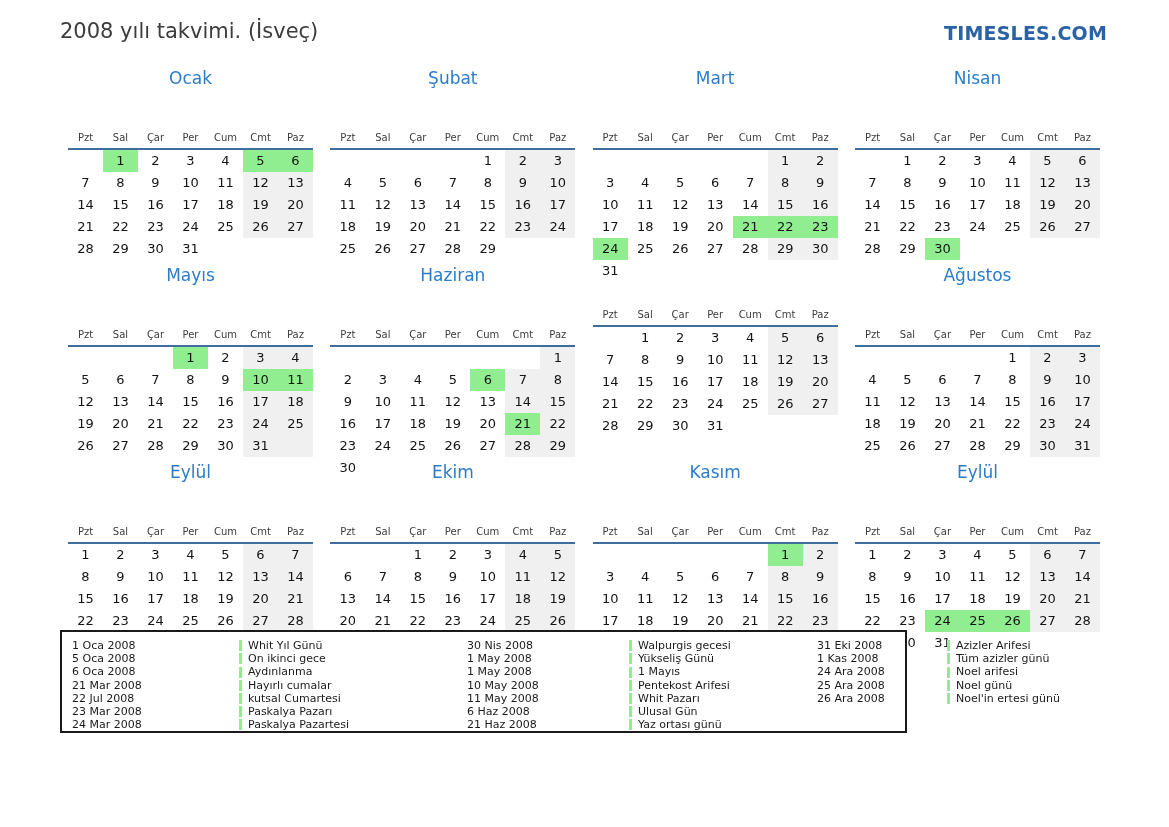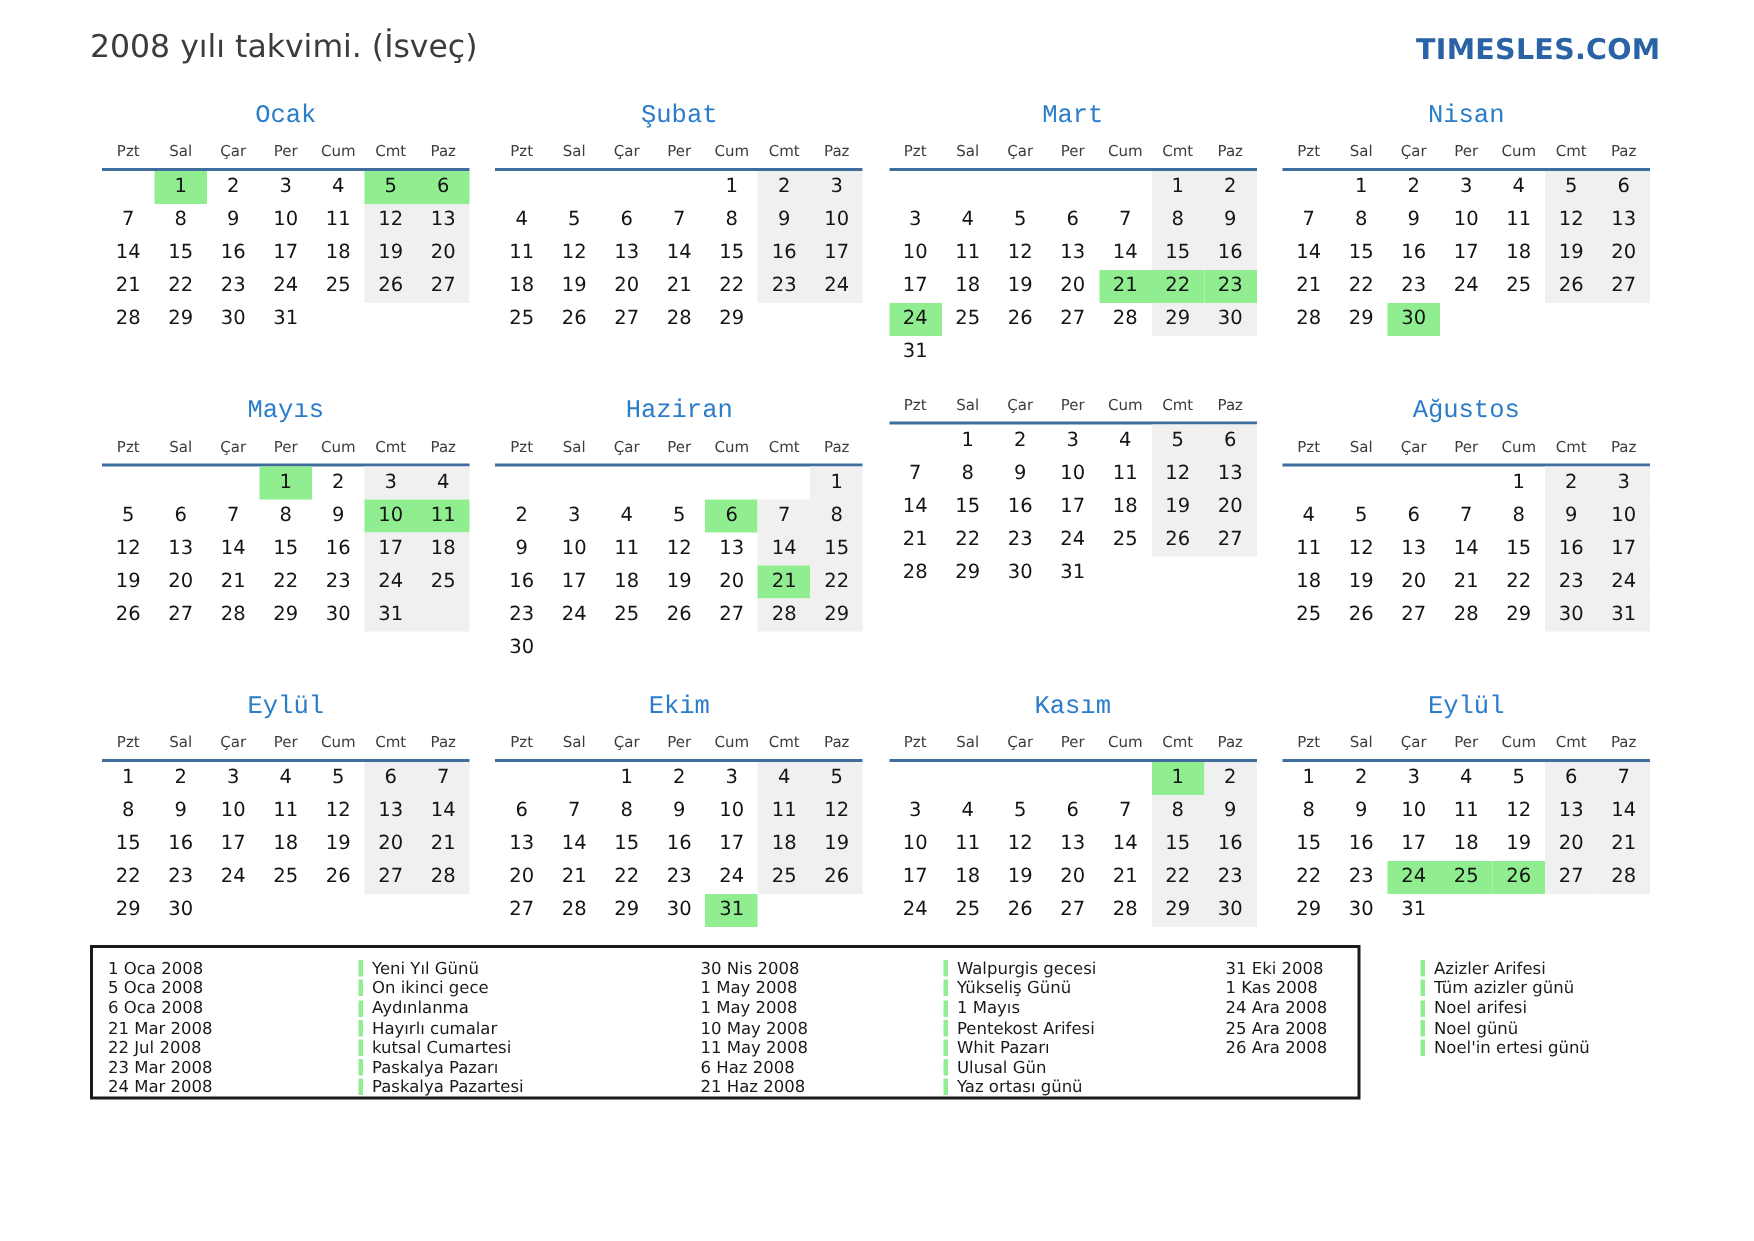--- a/index.html
+++ b/index.html
@@ -11,23 +11,23 @@
   .header { display:flex; justify-content:space-between; align-items:center;
             padding:18px 62px 0 60px; }
   .page-title { font-size:21px; color:var(--title-text,#3c3c3c); font-weight:400; }
   .site-link { font-size:19px; font-weight:700; color:var(--site-blue,#2a63a5);
                text-decoration:none; letter-spacing:.2px; padding-top:4px; cursor:pointer; }
   .months { display:grid; grid-template-columns:repeat(4,245px);
             grid-template-rows:repeat(3,197px); justify-content:space-between;
             margin:24px 69px 0 68px; }
   .month-block { width:245px; }
   .month-title { text-align:center; font-size:17px; color:var(--month-blue,#2b7cc9);
-                 margin-bottom:9px;font-family:Liberation Mono, monospace; }
+                 margin-bottom:9px; }
   .dow-row { display:grid; grid-template-columns:repeat(7,1fr);
-             border-bottom:2px solid var(--line-blue,#3f6e9e); padding-bottom:5px; }
+             border-bottom:2px solid var(--line-blue,#3f6e9e); padding-bottom:5px;margin-top:44px; }
   .dow-row span { text-align:center; font-size:10px; color:#3c3c3c; }
   .week-row { display:grid; grid-template-columns:repeat(7,1fr); }
   .week-row:first-of-type { margin-top:1px; }
   .cell { height:22px; line-height:22px; text-align:center; font-size:13px;
           color:var(--day-text,#141414); }
   .cell.w { background:var(--weekend-gray,#f0f0f0); }
   .cell.h { background:var(--holiday-green,#90ee90); }
   .legend { position:absolute; left:60px; top:630px; width:847px; height:103px;
             border:2px solid var(--legend-border,#1a1a1a); display:flex;
             padding:7px 0 0 10px; background:#fff; }
@@ -752,21 +752,21 @@
           <div class="cell"></div>
         </div>
       </div>
     </div>
 
   <div class="legend">
       <div class="legend-group g1">
         <div class="legend-date">1 Oca 2008</div>
         <div class="legend-name">
           <span class="holiday-marker"></span>
-          <span>Yeni Yıl Günü</span>
+          <span>Whit Yıl Günü</span>
         </div>
         <div class="legend-date">5 Oca 2008</div>
         <div class="legend-name">
           <span class="holiday-marker"></span>
           <span>On ikinci gece</span>
         </div>
         <div class="legend-date">6 Oca 2008</div>
         <div class="legend-name">
           <span class="holiday-marker"></span>
           <span>Aydınlanma</span>

